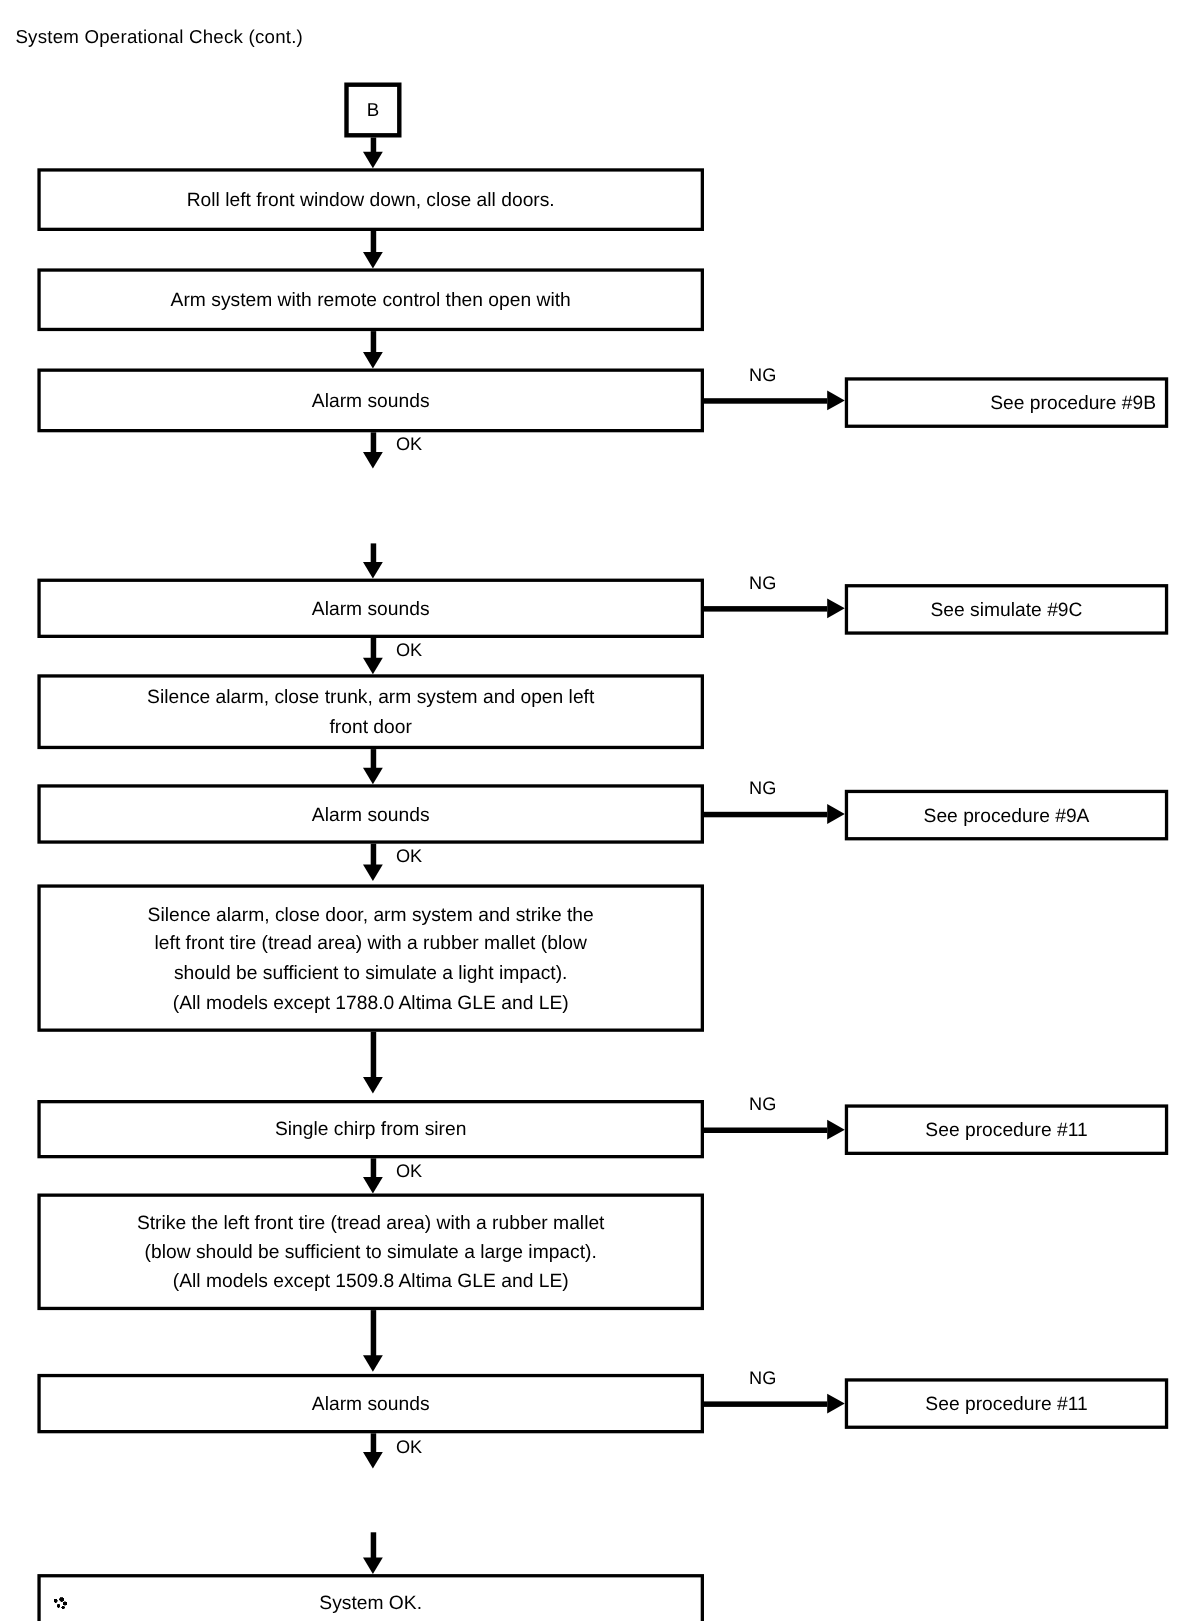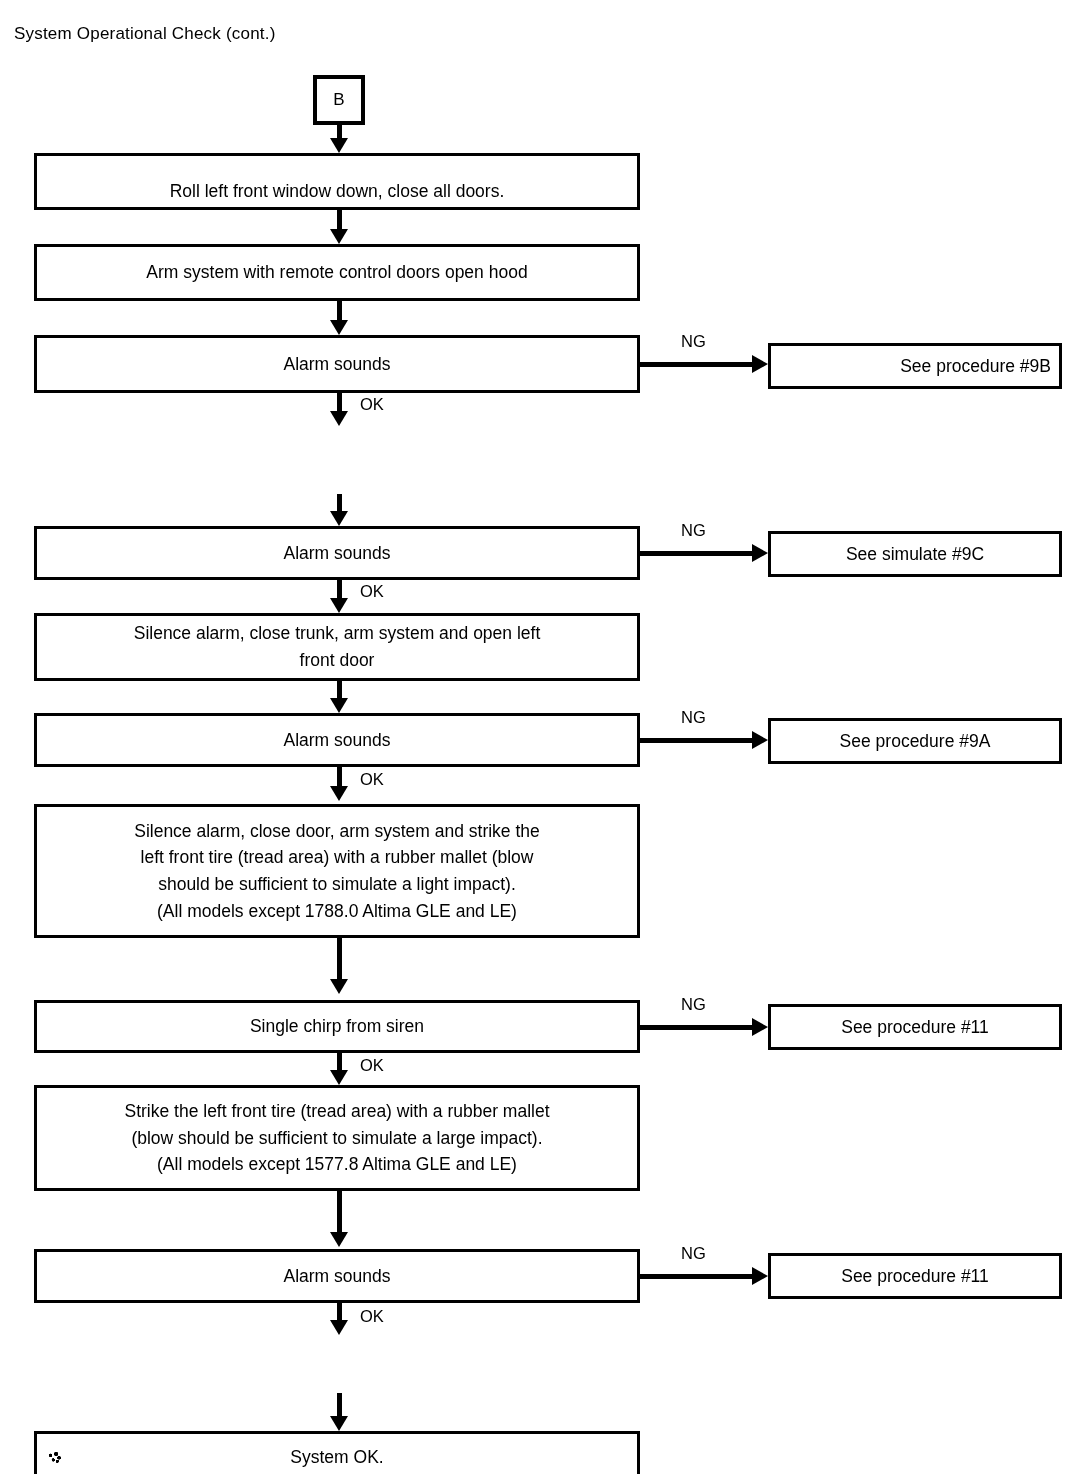--- a/index.html
+++ b/index.html
@@ -132,31 +132,31 @@
 
   <div class="connector" style="left:313px; top:55px; width:52px; height:50px;">
     <span>B</span>
   </div>
 
   <div class="varrow" style="left:339px; top:105px; height:28px;">
     <div class="shaft" style="height:14px;"></div>
     <div class="head" style="top:13px;"></div>
   </div>
 
-  <div class="node" style="left:34px; top:133px; width:606px; height:57px;align-items:flex-end;">
+  <div class="node" style="left:34px; top:133px; width:606px; height:57px;">
     <span class="txt">Roll left front window down, close all doors.</span>
   </div>
 
   <div class="varrow" style="left:339px; top:190px; height:34px;">
     <div class="shaft" style="height:20px;"></div>
     <div class="head" style="top:19px;"></div>
   </div>
 
   <div class="node" style="left:34px; top:224px; width:606px; height:57px;">
-    <span class="txt">Arm system with remote control doors open hood</span>
+    <span class="txt">Arm system with remote control then open with</span>
   </div>
 
   <div class="varrow" style="left:339px; top:281px; height:34px;">
     <div class="shaft" style="height:20px;"></div>
     <div class="head" style="top:19px;"></div>
   </div>
 
   <div class="node" style="left:34px; top:315px; width:606px; height:58px;">
     <span class="txt">Alarm sounds</span>
   </div>
@@ -261,21 +261,21 @@
 
   <div class="varrow" style="left:339px; top:1033px; height:32px;">
     <div class="shaft" style="height:18px;"></div>
     <div class="head" style="top:17px;"></div>
   </div>
   <div class="edge-label" style="left:360px; top:1036px;">OK</div>
 
   <div class="node" style="left:34px; top:1065px; width:606px; height:106px; white-space:pre-line;">
     <span class="txt">Strike the left front tire (tread area) with a rubber mallet
 (blow should be sufficient to simulate a large impact).
-(All models except 1577.8 Altima GLE and LE)</span>
+(All models except 1509.8 Altima GLE and LE)</span>
   </div>
 
   <div class="varrow" style="left:339px; top:1171px; height:56px;">
     <div class="shaft" style="height:42px;"></div>
     <div class="head" style="top:41px;"></div>
   </div>
 
   <div class="node" style="left:34px; top:1229px; width:606px; height:54px;">
     <span class="txt">Alarm sounds</span>
   </div>

